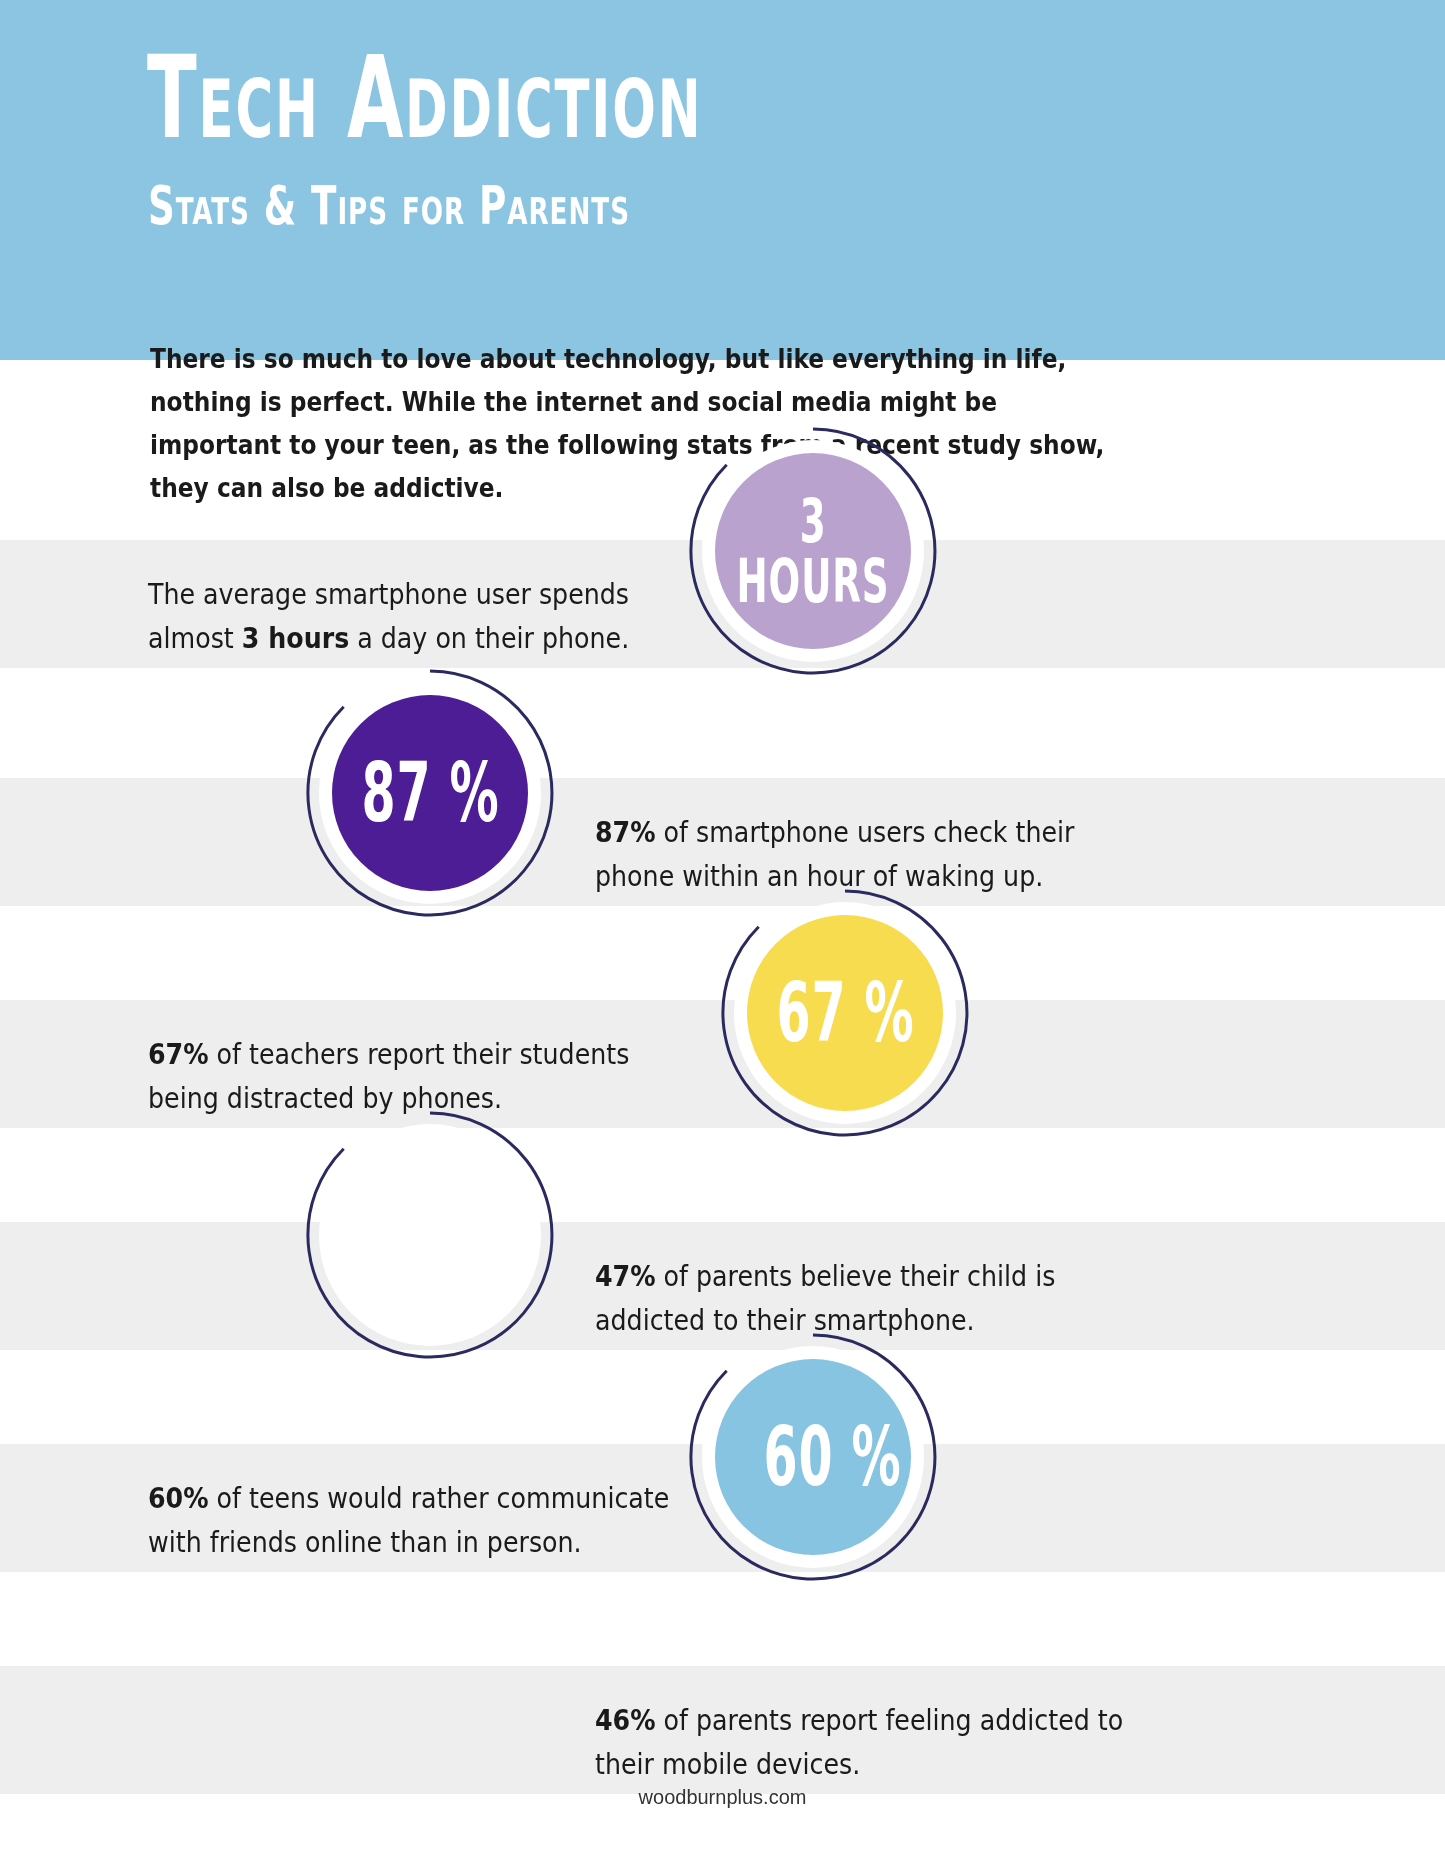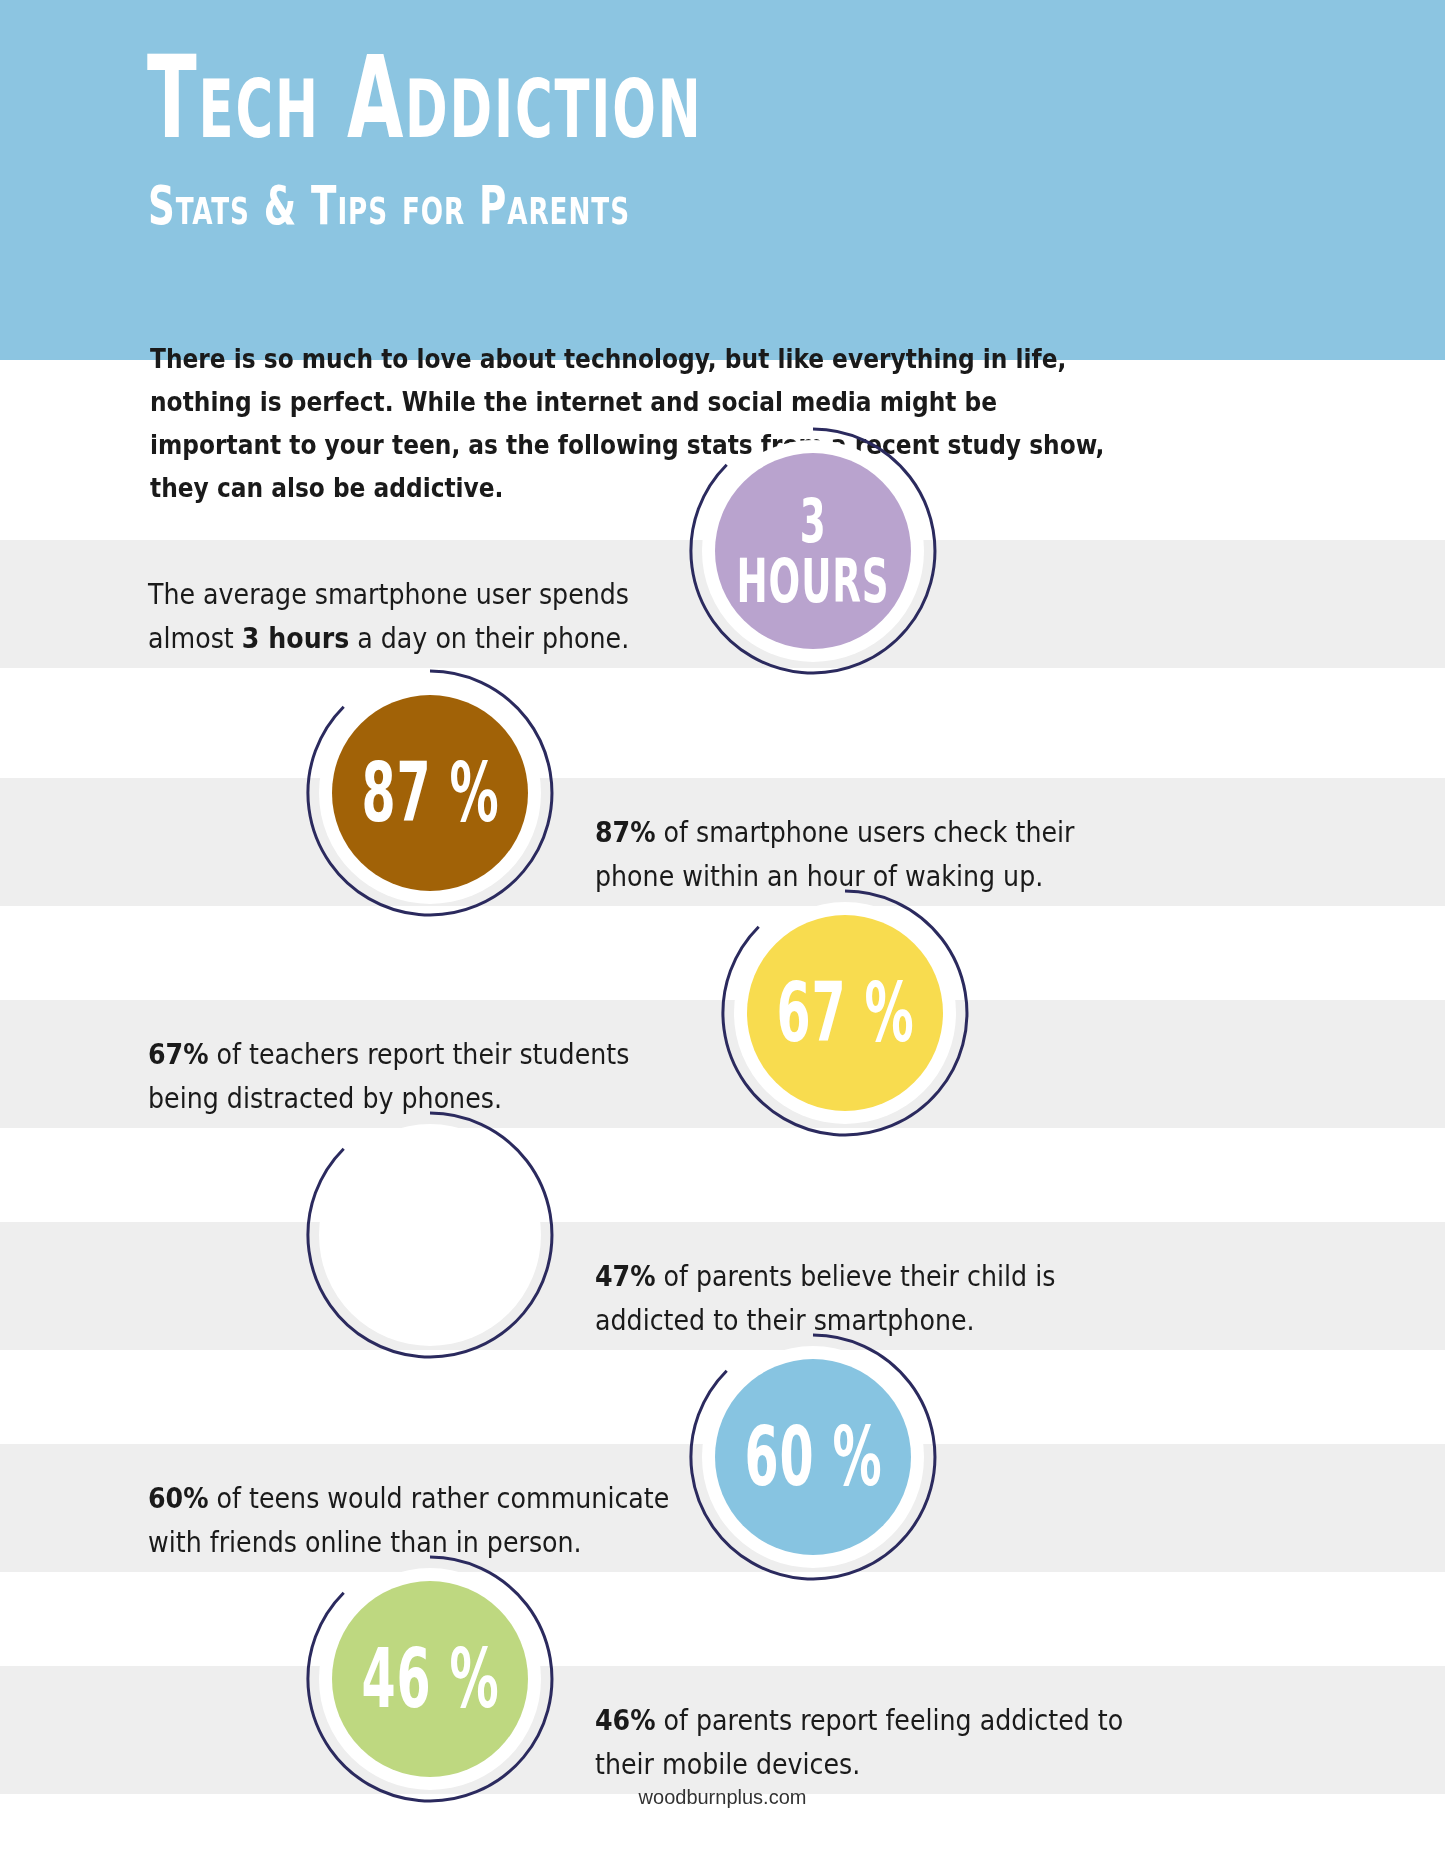--- a/index.html
+++ b/index.html
@@ -133,21 +133,21 @@
         </div>
       </div>
     </div>
     <div class="bar" style="top: 778px; background: rgb(238, 238, 238);"></div>
     <div class="stat-text" style="left: 595px; top: 810px; width: 560px;"><b>87%</b> of smartphone users check their phone within an hour of waking up.</div>
     <div class="badge" style="left: 305px; top: 668px;">
       <svg class="ring" viewBox="0 0 250 250" width="250" height="250" aria-hidden="true">
         <path d="M 125 3 A 122 122 0 1 1 38.7 38.7" fill="none" stroke="#2b2a5e" stroke-width="3"></path>
       </svg>
       <div class="gapring"></div>
-      <div class="disc" style="background: #a16207;">
+      <div class="disc" style="background: #4c1d95;">
         <div class="num">87 %</div>
       </div>
     </div>
     <div class="bar" style="top: 1000px; background: rgb(238, 238, 238);"></div>
     <div class="stat-text" style="left: 148px; top: 1032px; width: 560px;"><b>67%</b> of teachers report their students being distracted by phones.</div>
     <div class="badge" style="left: 720px; top: 888px;">
       <svg class="ring" viewBox="0 0 250 250" width="250" height="250" aria-hidden="true">
         <path d="M 125 3 A 122 122 0 1 1 38.7 38.7" fill="none" stroke="#2b2a5e" stroke-width="3"></path>
       </svg>
       <div class="gapring"></div>
@@ -163,30 +163,21 @@
       </svg>
       <div class="gapring"></div>
     </div>
     <div class="bar" style="top: 1444px; background: rgb(238, 238, 238);"></div>
     <div class="stat-text" style="left: 148px; top: 1476px; width: 560px;"><b>60%</b> of teens would rather communicate with friends online than in person.</div>
     <div class="badge" style="left: 688px; top: 1332px;">
       <svg class="ring" viewBox="0 0 250 250" width="250" height="250" aria-hidden="true">
         <path d="M 125 3 A 122 122 0 1 1 38.7 38.7" fill="none" stroke="#2b2a5e" stroke-width="3"></path>
       </svg>
       <div class="gapring"></div>
-      <div class="disc" style="background: rgb(135, 196, 225);">
+      <div class="disc" style="background: rgb(135, 196, 225); justify-content: flex-end;">
         <div class="num">60 %</div>
       </div>
     </div>
     <div class="bar" style="top: 1666px; background: rgb(238, 238, 238);"></div>
     <div class="stat-text" style="left: 595px; top: 1698px; width: 560px;"><b>46%</b> of parents report feeling addicted to their mobile devices.</div>
-    <div class="badge" style="left: 305px; top: 1554px;">
-      <svg class="ring" viewBox="0 0 250 250" width="250" height="250" aria-hidden="true">
-        <path d="M 125 3 A 122 122 0 1 1 38.7 38.7" fill="none" stroke="#2b2a5e" stroke-width="3"></path>
-      </svg>
-      <div class="gapring"></div>
-      <div class="disc" style="background: rgb(190, 216, 128);">
-        <div class="num">46 %</div>
-      </div>
-    </div>
   </div>
 
 <div class="footer">woodburnplus.com</div>
 
 </body></html>

